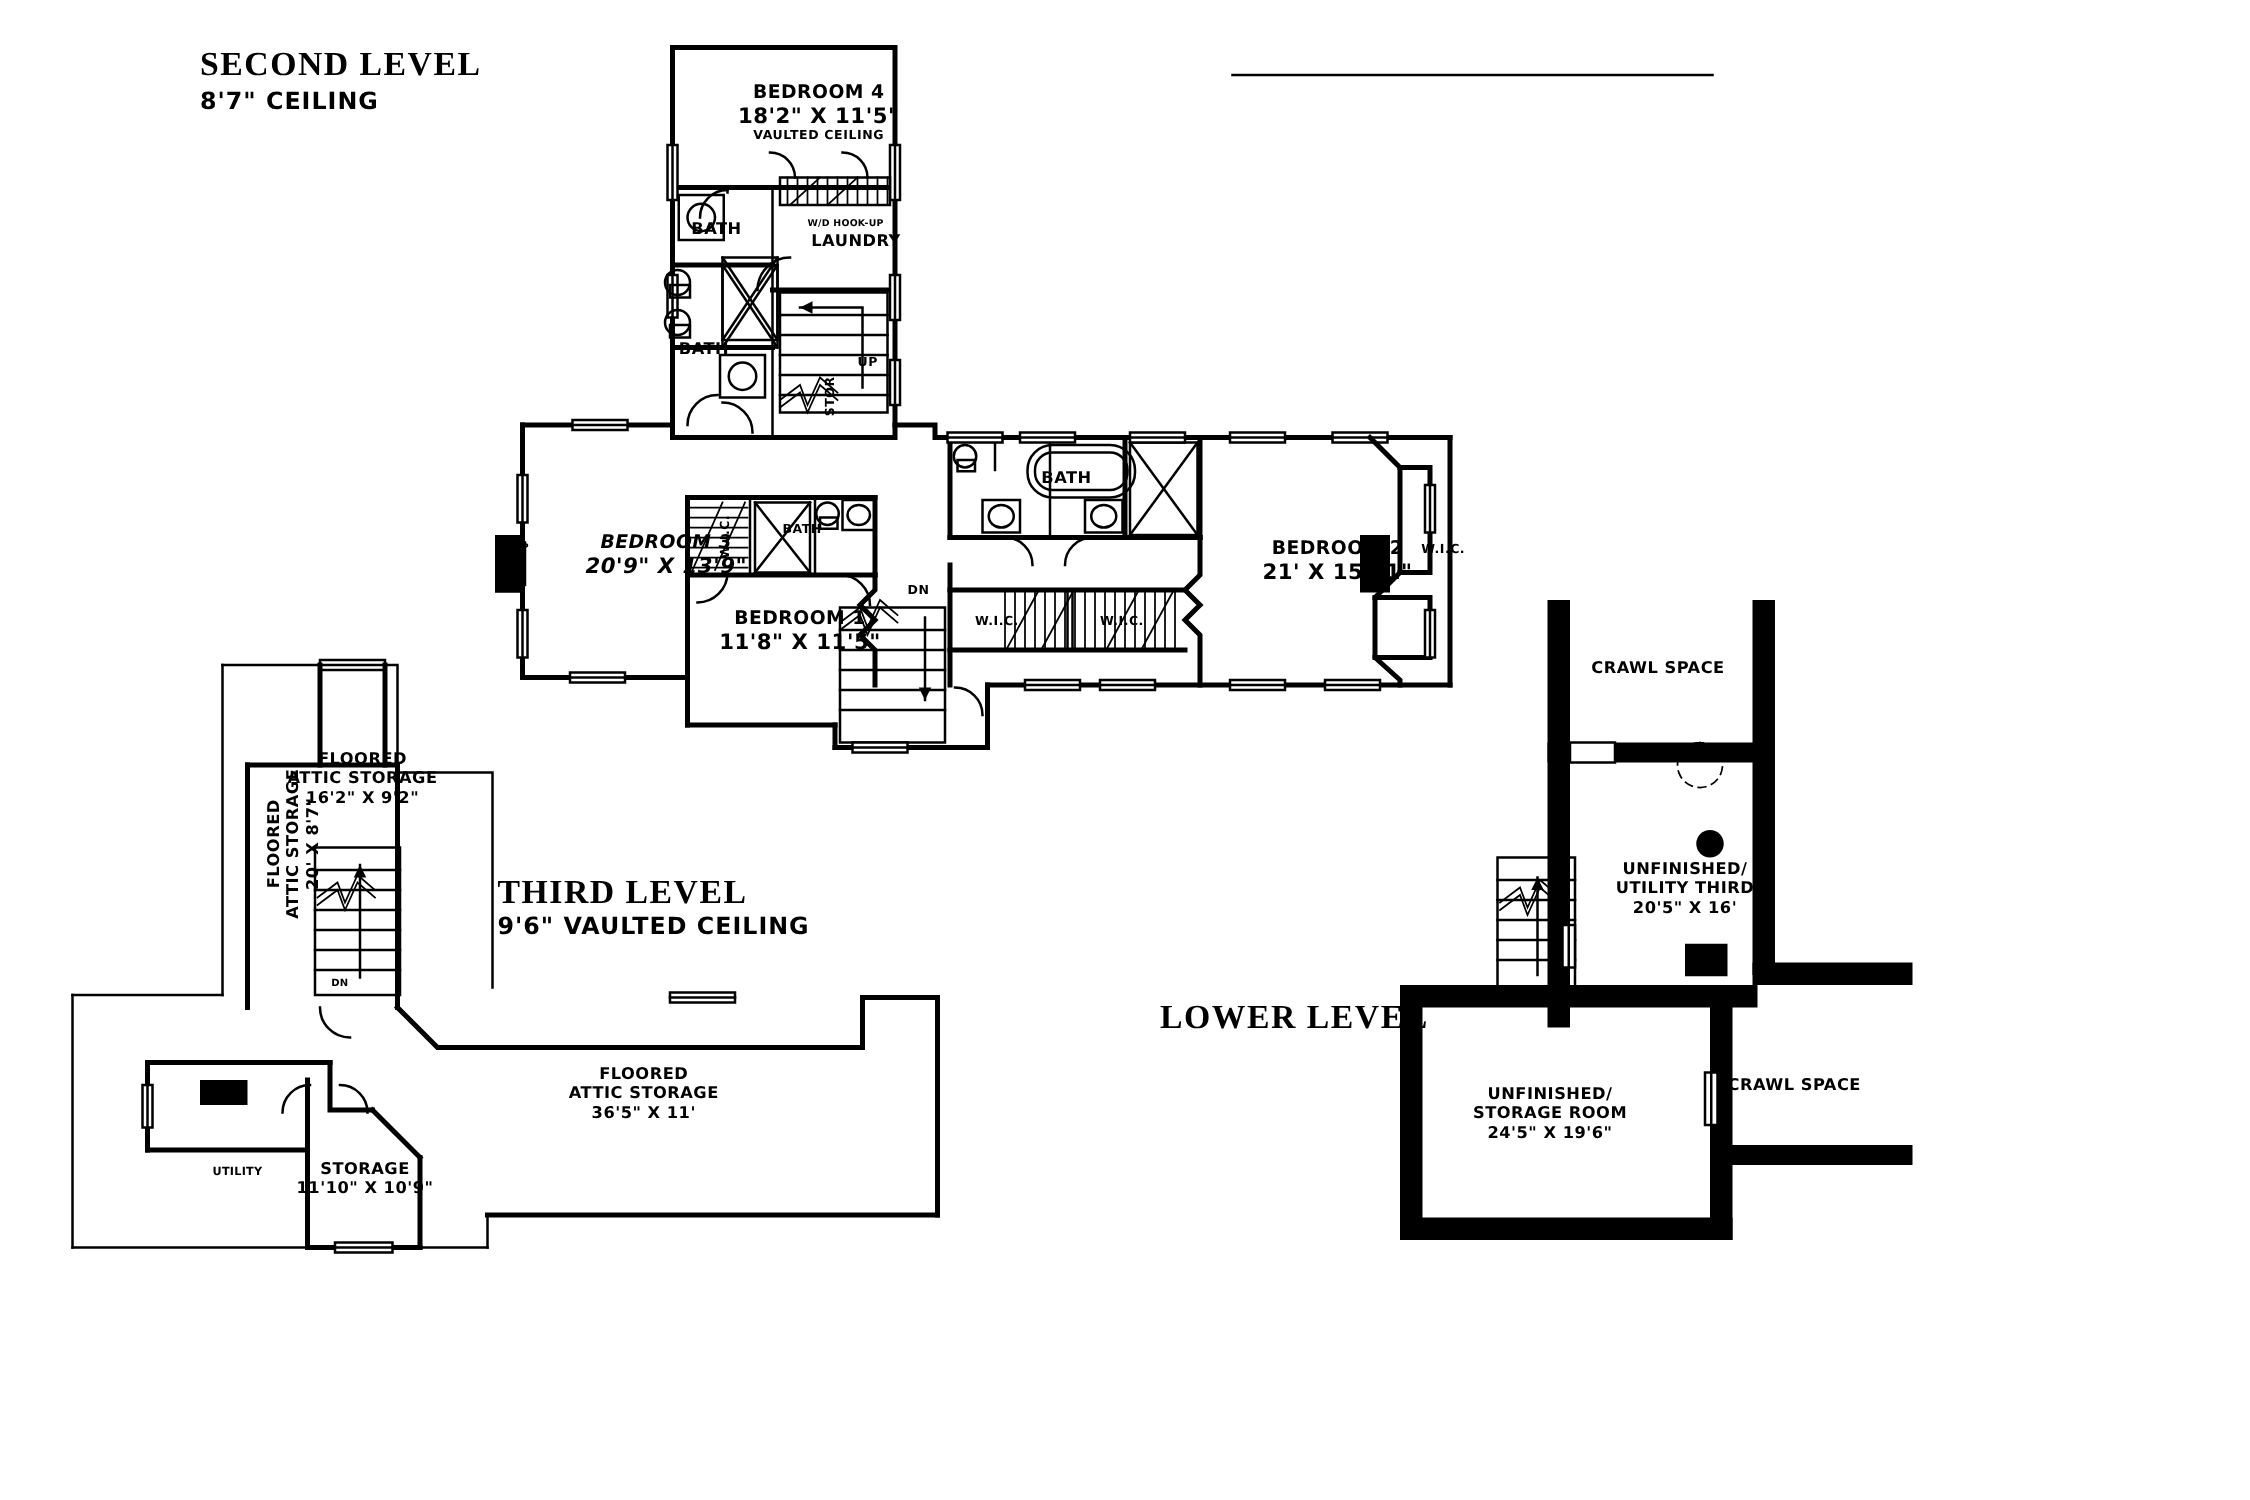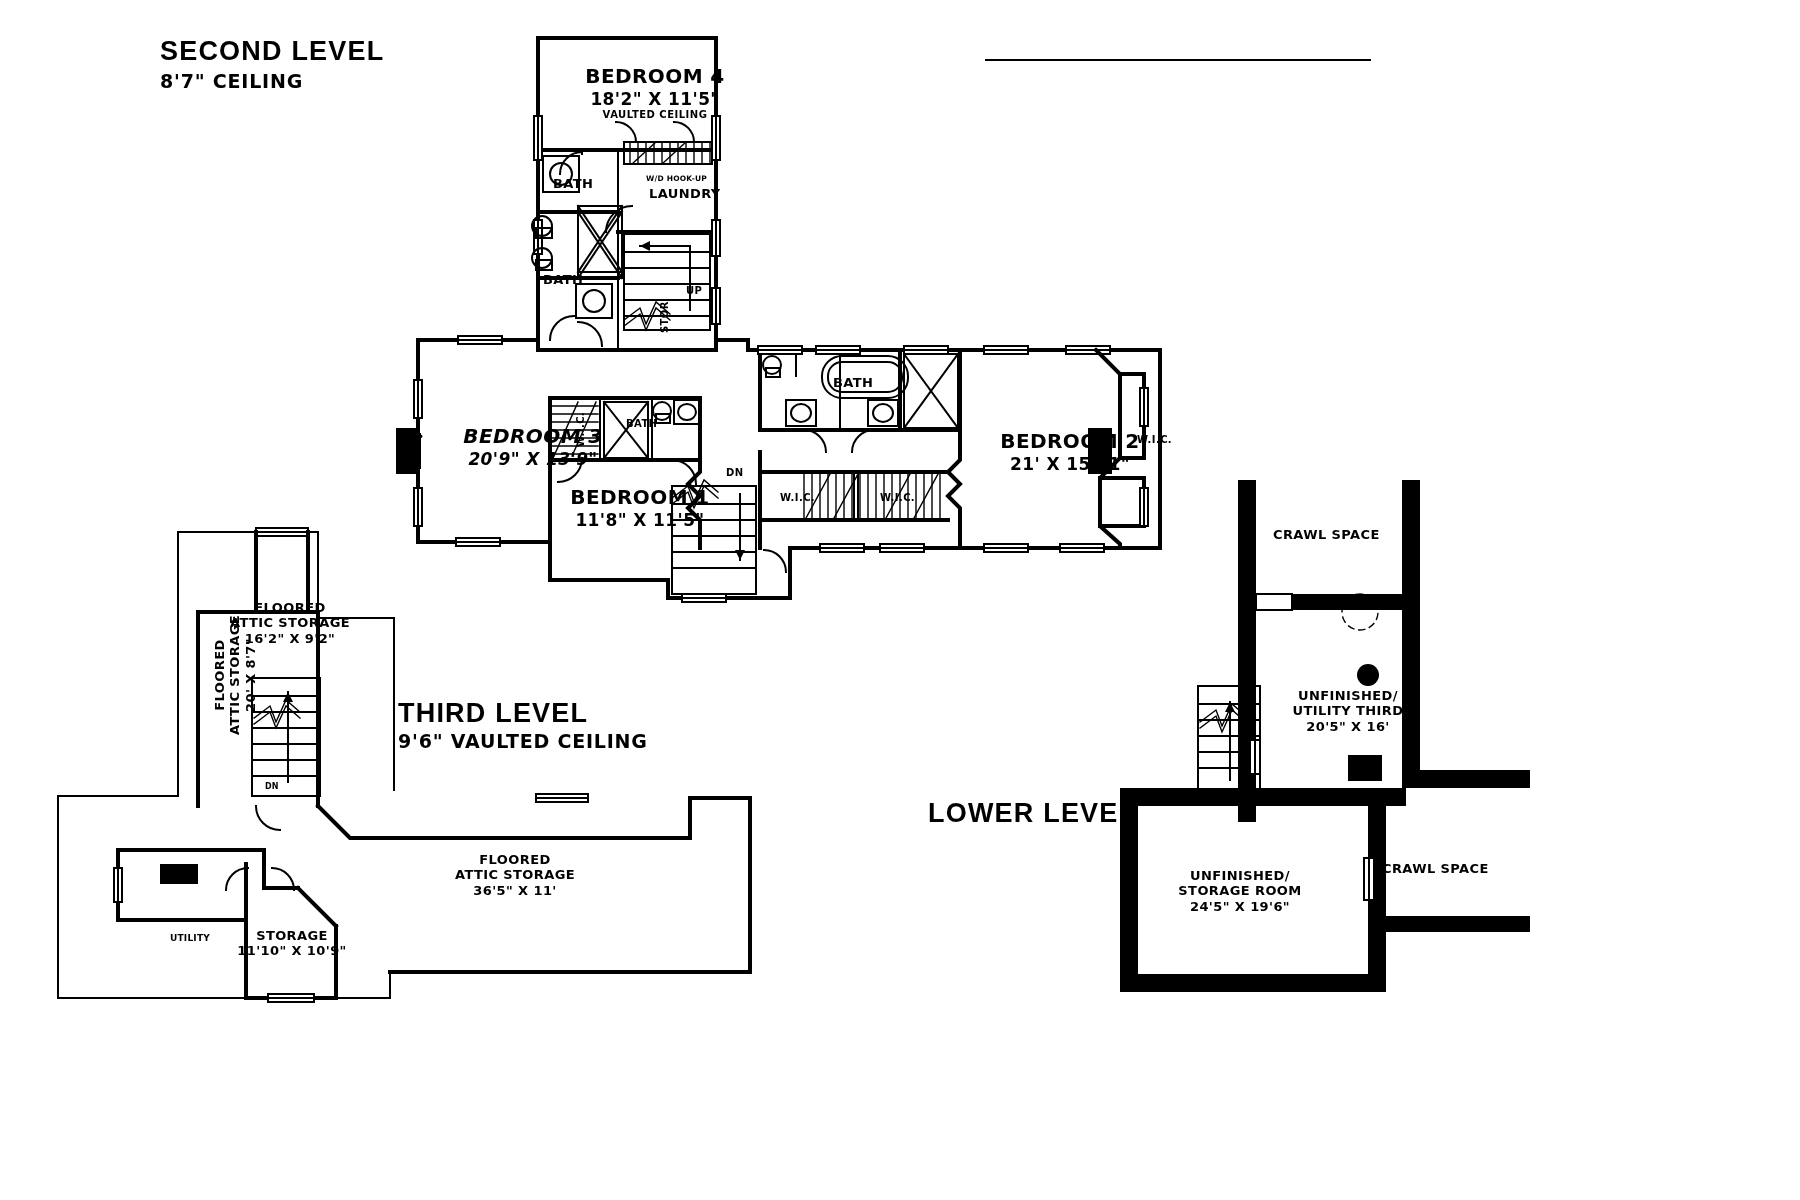--- a/index.html
+++ b/index.html
@@ -3,28 +3,28 @@
 <meta charset="utf-8">
 <title>Floor Plan</title>
 <style>
   html,body{margin:0;padding:0;background:#ffffff;}
   body{width:1800px;height:1200px;position:relative;overflow:hidden;
        font-family:"DejaVu Sans","Liberation Sans",sans-serif;color:#000;}
   #stage{position:absolute;left:0;top:0;width:1800px;height:1200px;}
 
   
   .lvl-title{position:absolute;font-size:27px;font-weight:bold;letter-spacing:1.2px;
-             white-space:nowrap;font-family:Liberation Sans, sans-serif;}
+             white-space:nowrap;font-family:Liberation Serif, serif;}
   .lvl-sub{position:absolute;font-size:19px;font-weight:bold;letter-spacing:.8px;white-space:nowrap;}
   .addr{position:absolute;font-size:20px;font-weight:bold;letter-spacing:.9px;white-space:nowrap;}
   .addr-rule{position:absolute;height:2px;background:#000;}
 
   .rm{position:absolute;text-align:center;white-space:nowrap;font-weight:bold;
       line-height:1.18;letter-spacing:.4px;}
-  .rm .n{font-size:20px;display:block;}
+  .rm .n{font-size:15px;display:block;}
   .rm .d{font-size:17px;display:block;}
   .rm .v{font-size:10px;display:block;letter-spacing:.5px;}
   .rm.sm .n{font-size:13px;}
   .rm.sm .d{font-size:13px;}
   .lbl{position:absolute;font-size:13px;font-weight:bold;white-space:nowrap;letter-spacing:.4px;}
   .lbl.s{font-size:10px;}
   .lbl.xs{font-size:7.5px;letter-spacing:.2px;}
   .rot90{transform:rotate(-90deg);transform-origin:left top;}
   svg{position:absolute;overflow:visible;}
   svg .th{stroke:#000;fill:none;stroke-width:4;}

